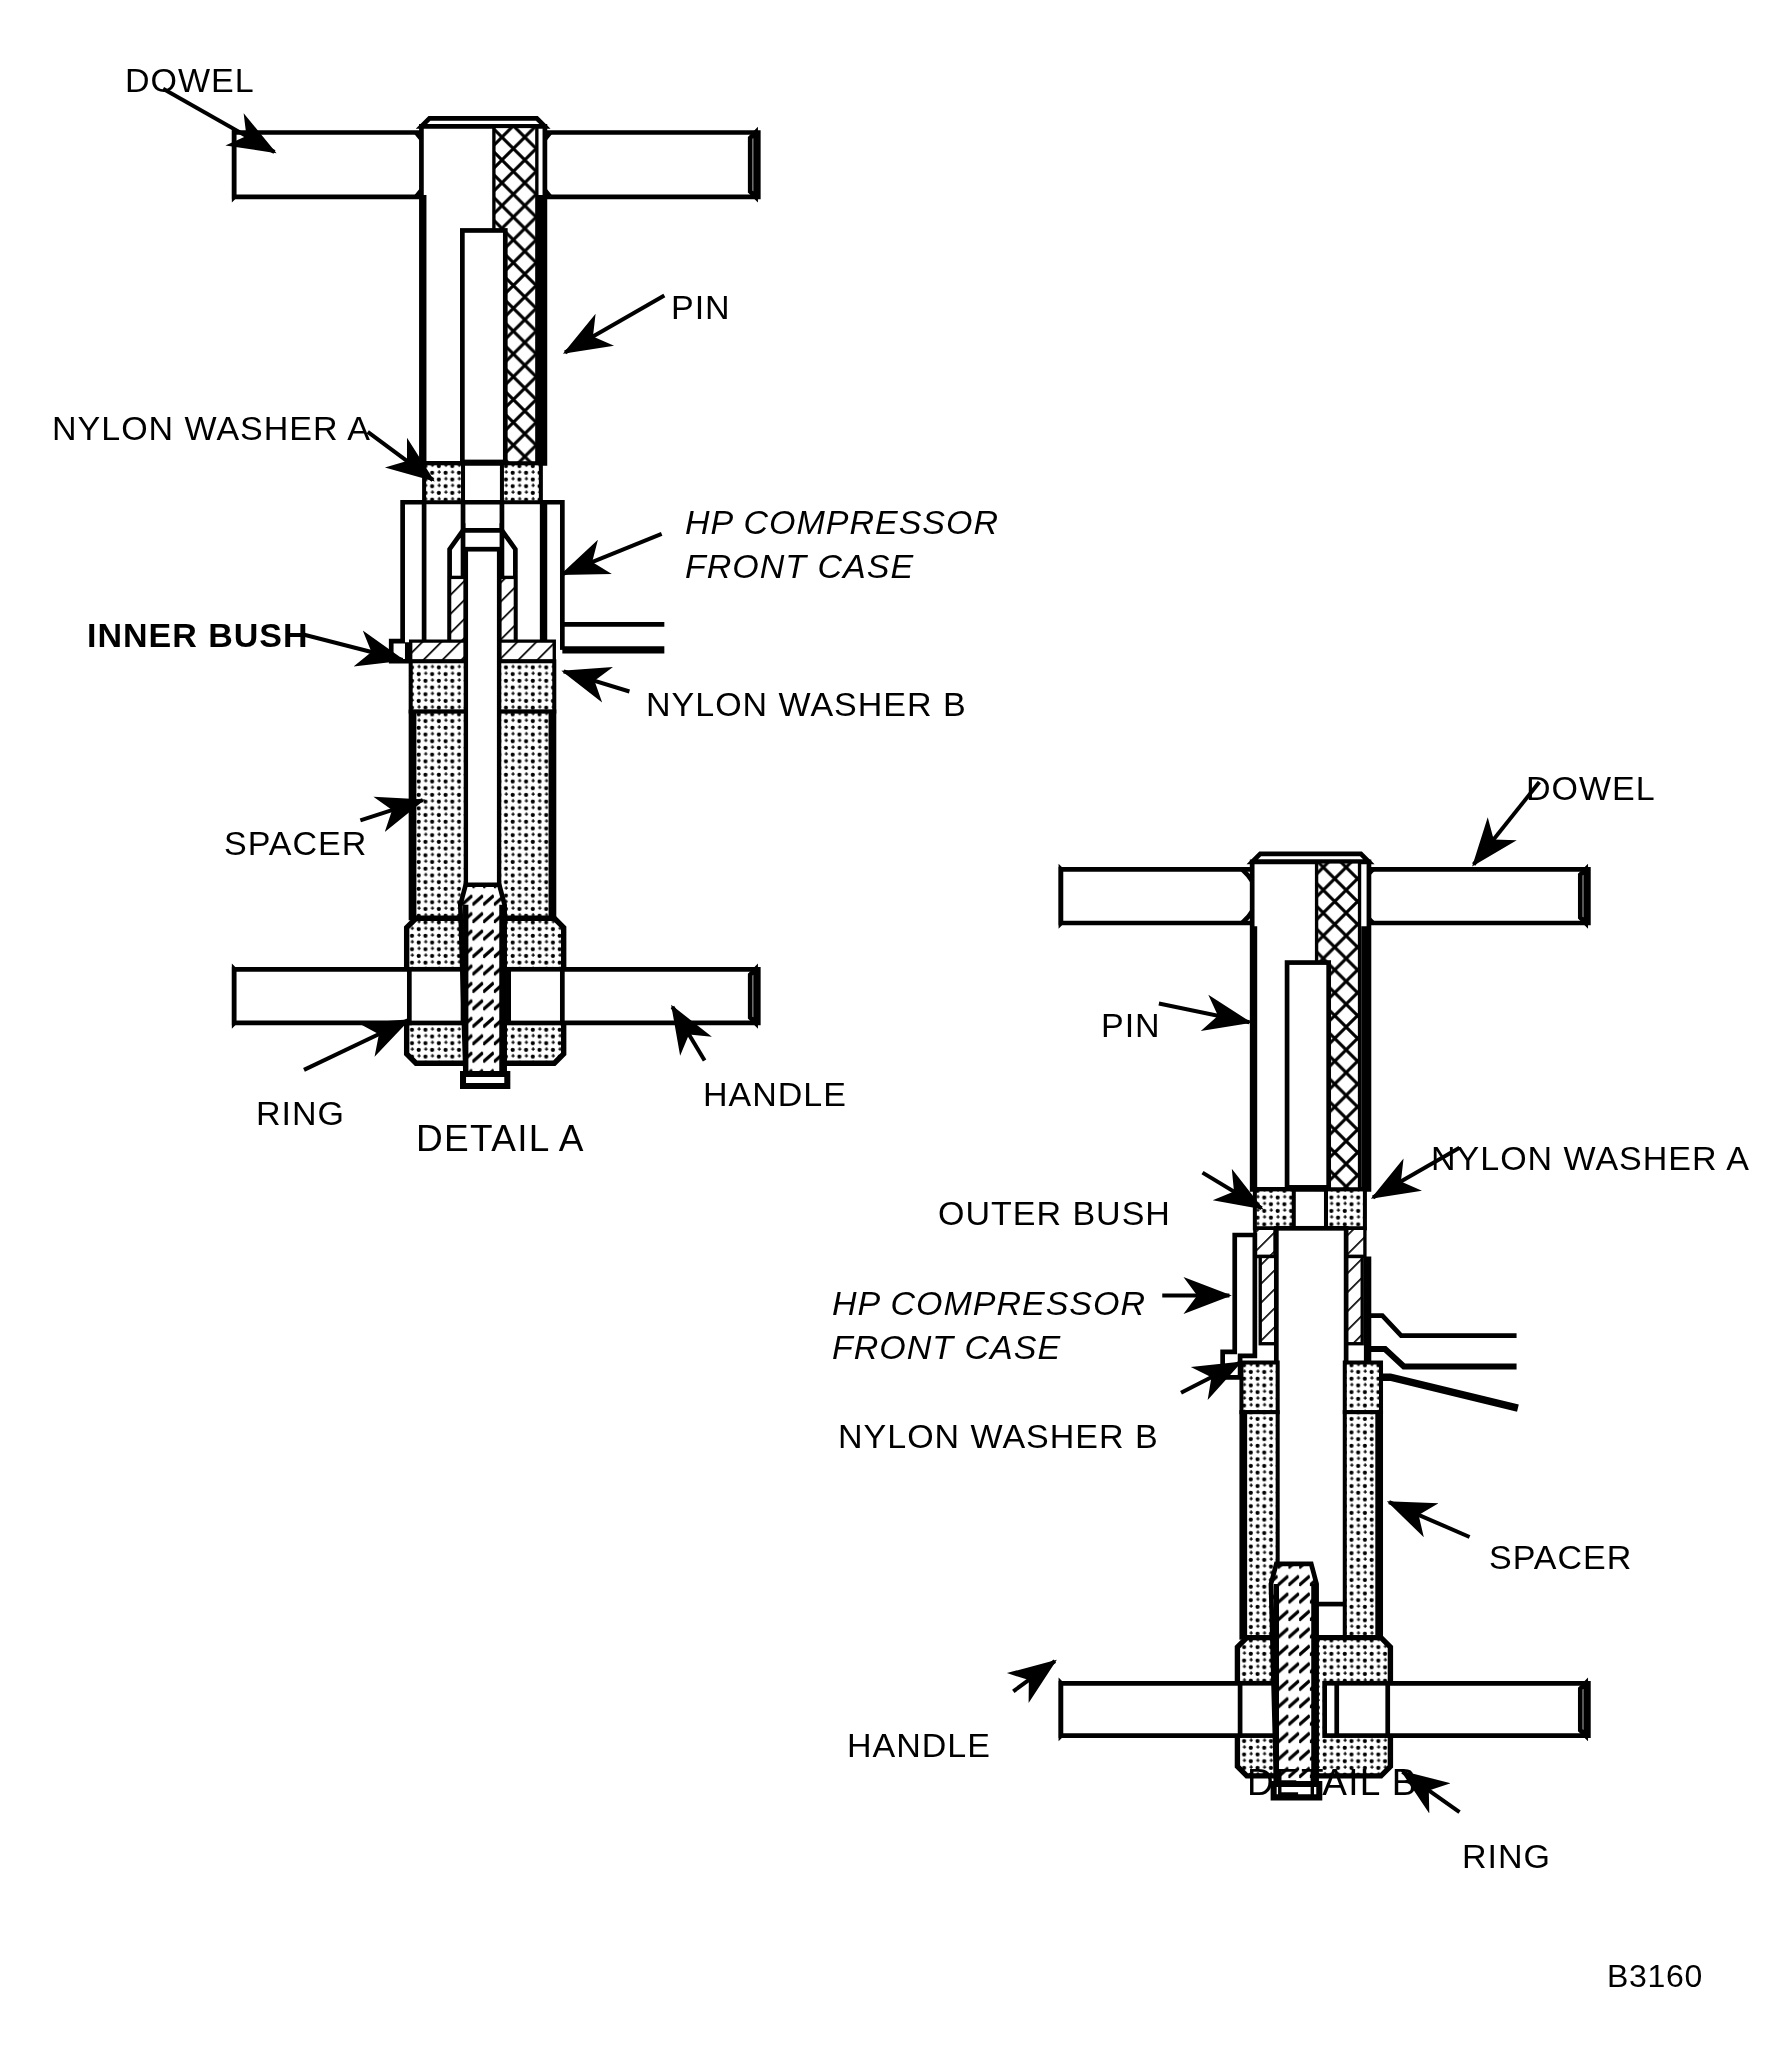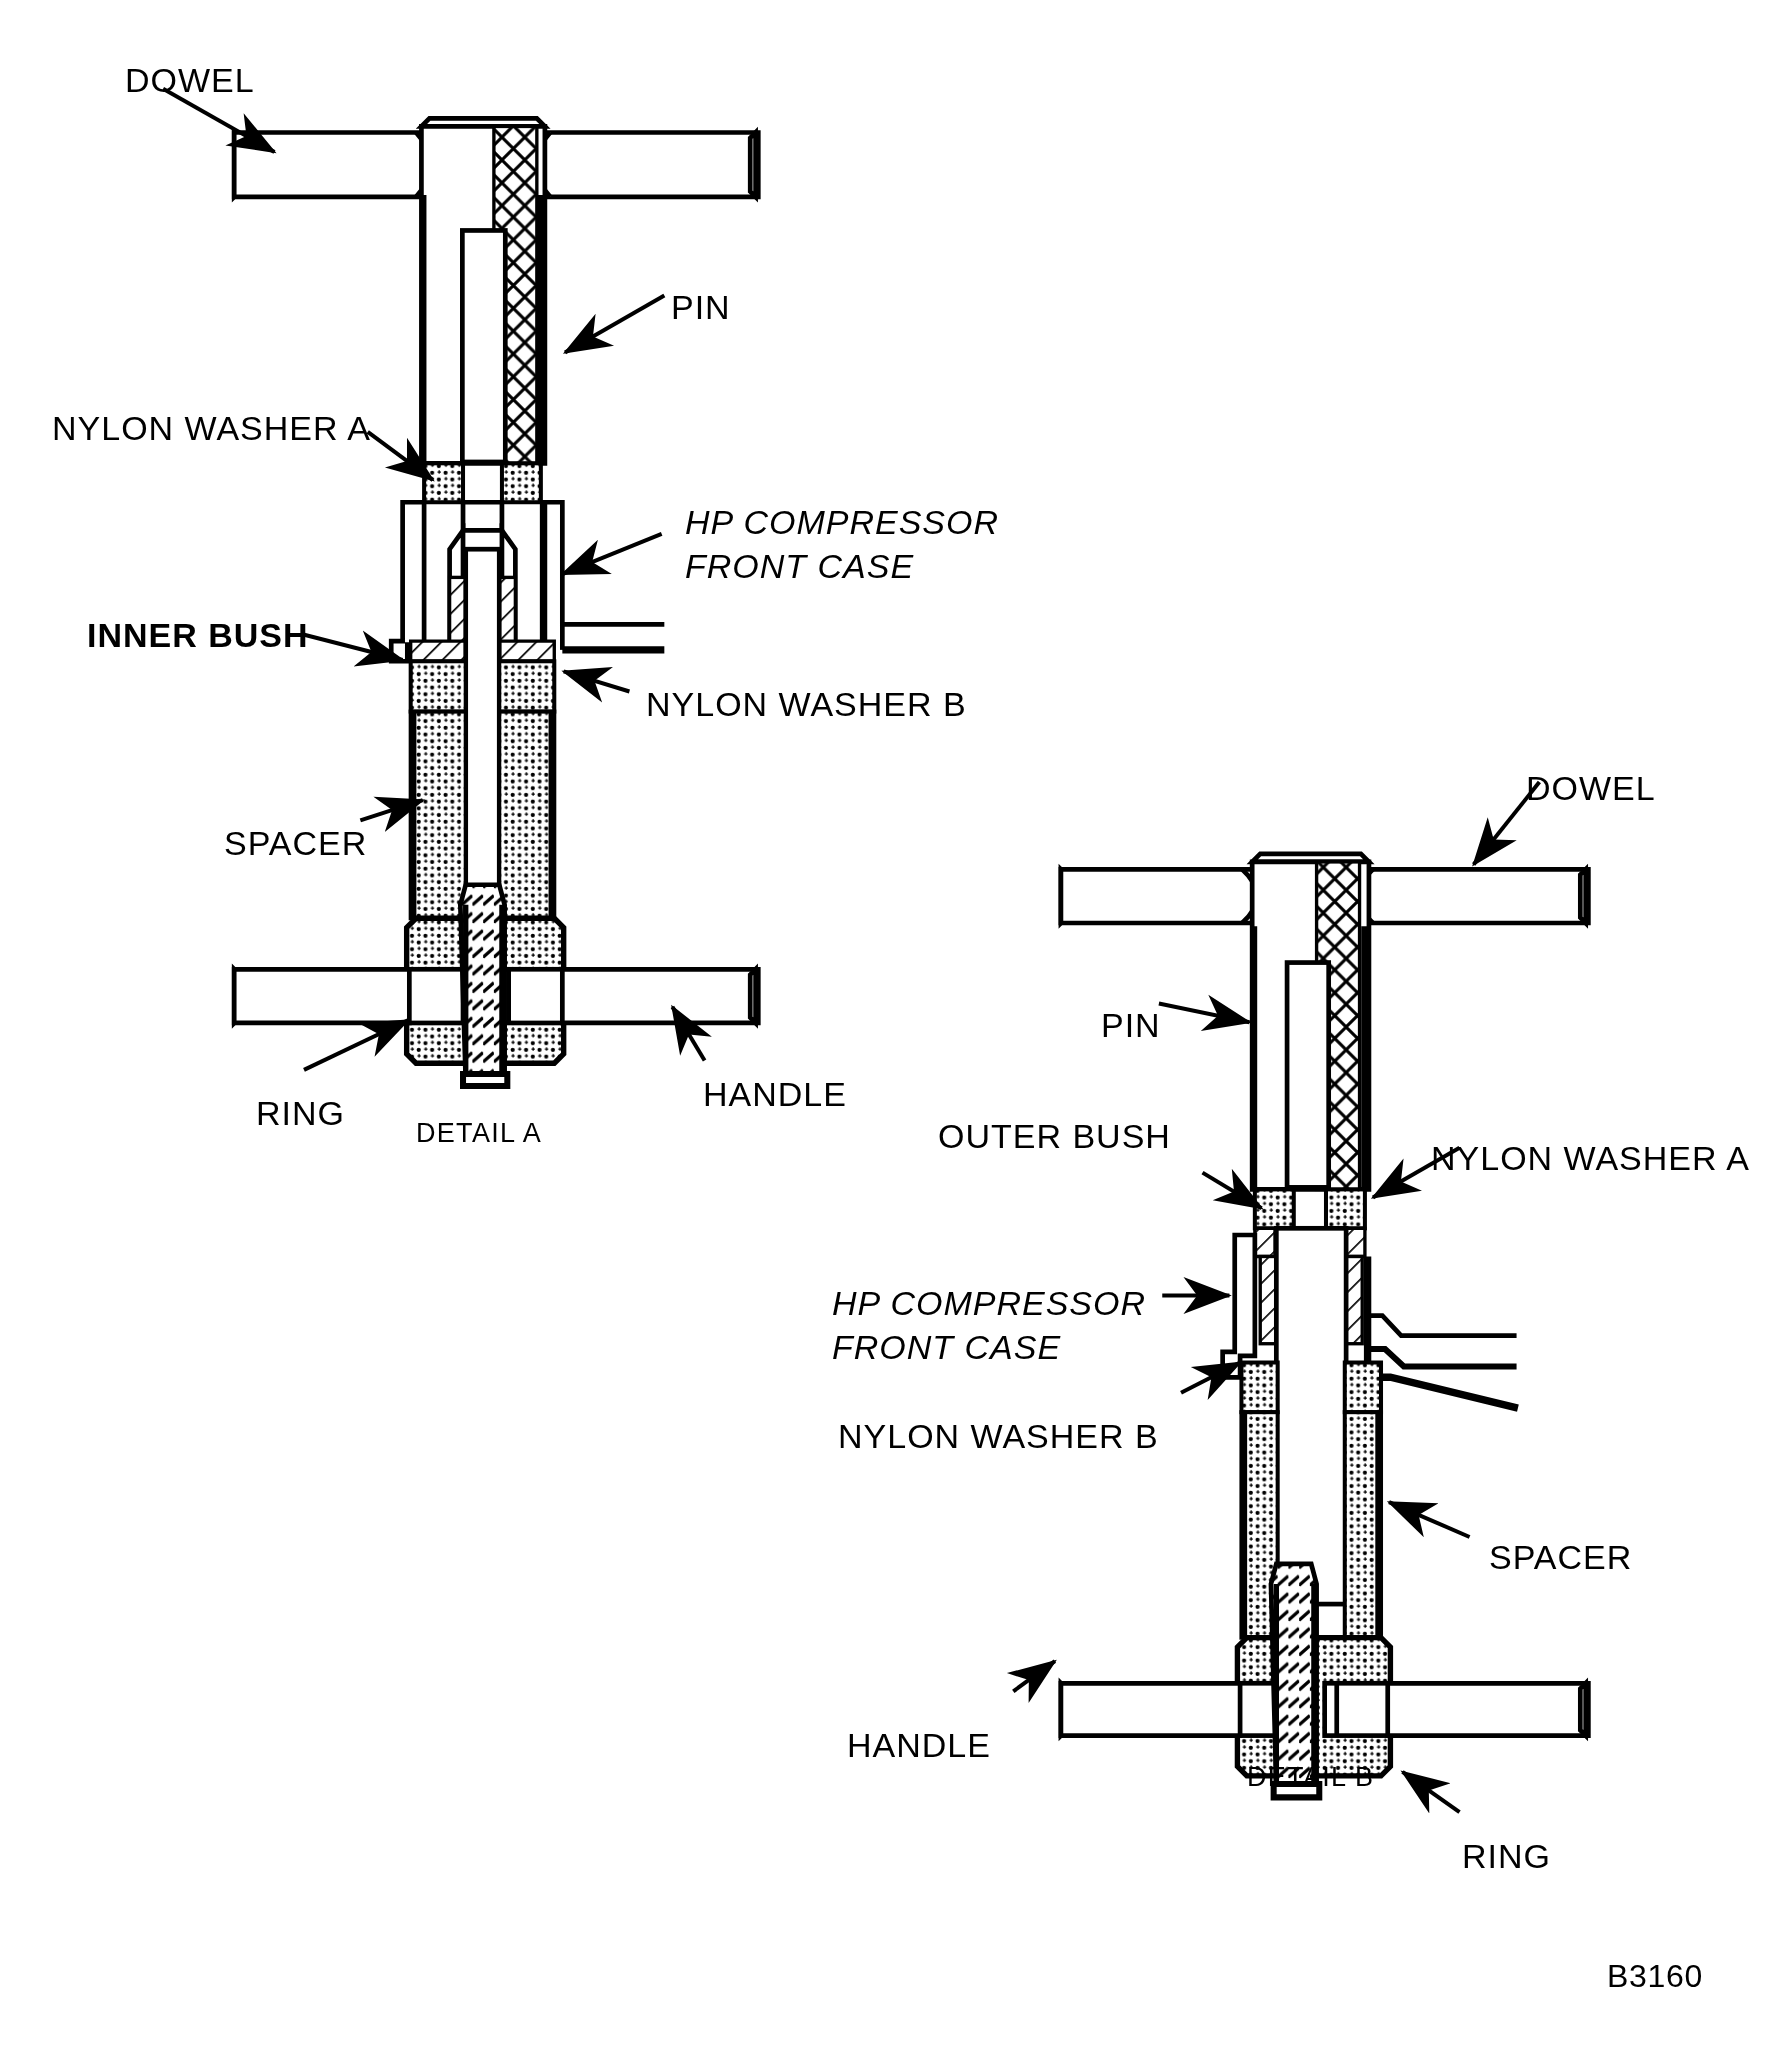--- a/index.html
+++ b/index.html
@@ -18,21 +18,21 @@
     letter-spacing:1px;
     white-space:nowrap;
     line-height:1.22;
     color:#000;
     margin-top:20px;
   }
   .lbl.two{line-height:1.28;font-style:italic;}
   .caption{
     position:absolute;
     font-family:"Liberation Sans", sans-serif;
-    font-size:27px;
+    font-size:37px;
     letter-spacing:1.3px;
     white-space:nowrap;
   }
   .figid{
     position:absolute;
     font-family:"Liberation Sans", sans-serif;
     font-size:32px;
     letter-spacing:0.7px;
     white-space:nowrap;
     font-weight:normal;
@@ -292,21 +292,21 @@
 <div class="lbl" style="left:256px; top:1073px;">RING</div>
 
 <div class="lbl" style="left:703px; top:1054px;">HANDLE</div>
 
 <div class="caption" style="left:416px; top:1118px;">DETAIL A</div>
 
 <div class="lbl" style="left:1526px; top:748px;">DOWEL</div>
 
 <div class="lbl" style="left:1101px; top:985px;">PIN</div>
 
-<div class="lbl" style="left:938px; top:1096px;">OUTER BUSH</div>
+<div class="lbl" style="left:938px; top:1173px;">OUTER BUSH</div>
 
 <div class="lbl" style="left:1431px; top:1118px;">NYLON WASHER A</div>
 
 <div class="lbl two" style="left:832px; top:1262px;">
   <span>HP COMPRESSOR</span><br>
   <span>FRONT CASE</span>
 </div>
 
 <div class="lbl" style="left:838px; top:1396px;">NYLON WASHER B</div>
 

